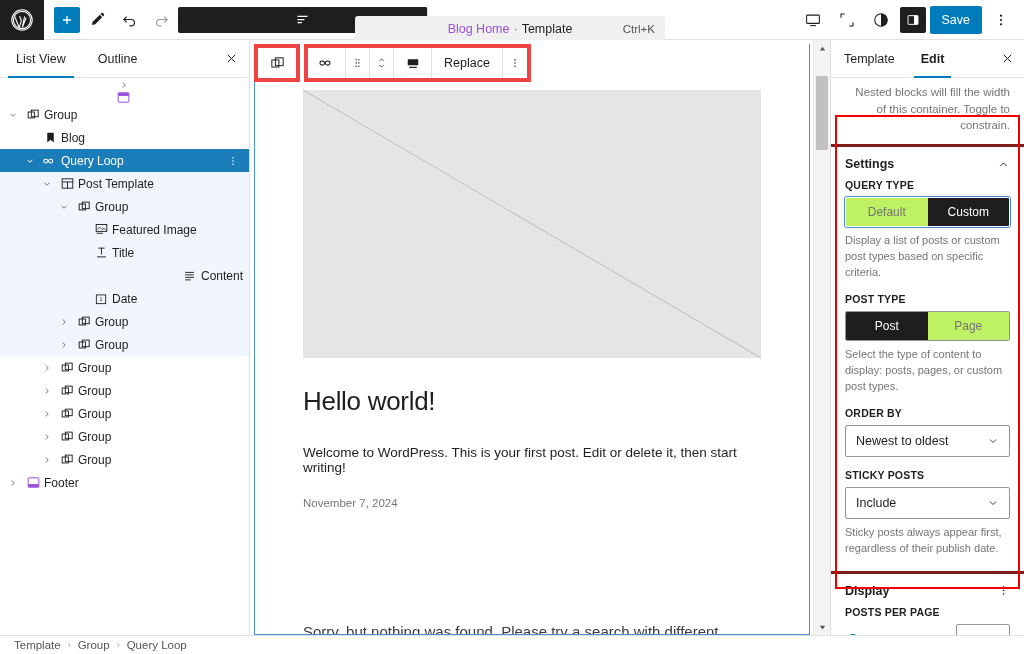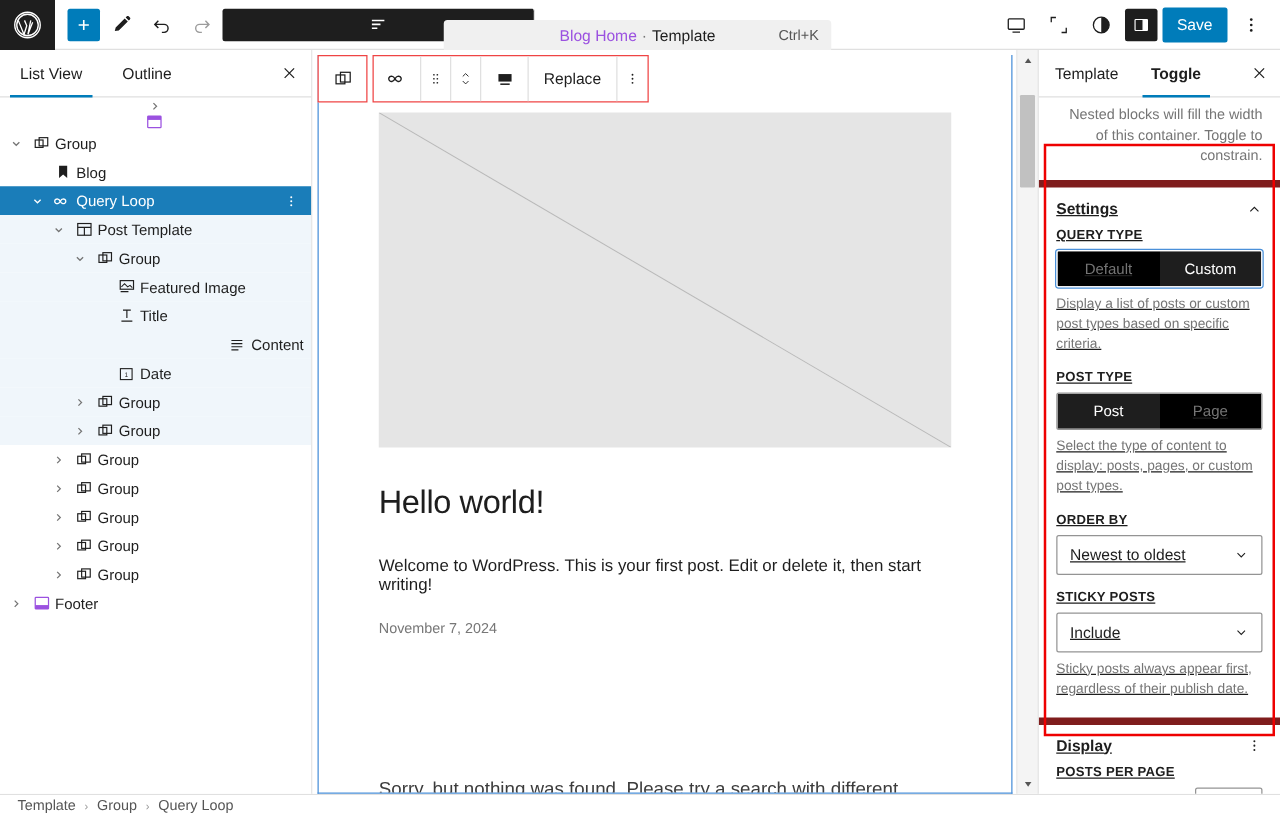--- a/index.html
+++ b/index.html
@@ -107,21 +107,21 @@
   .lv-label { white-space: nowrap; overflow: hidden; }
   .lv-kebab { margin-left: auto; padding: 0 4px; display: flex; align-items: center; }
 
   
   .canvas-wrap { flex: 1; position: relative; background: #fff; min-width: 0; }
   .blk-toolbar {
     position: absolute; left: 4px; top: 4px;
     display: flex; align-items: stretch; z-index: 20;
   }
   .tb-group {
-    background: #fff; border: 1px solid #ef4444;
+    background: #fff; border: 4px solid #ef4444;
     height: 38px; display: flex; align-items: stretch;
   }
   .tb-group.first { margin-right: 4px; }
   .tbi {
     width: 38px; display: flex; align-items: center; justify-content: center;
     cursor: pointer; border: none; background: transparent; color: #1e1e1e;
     border-right: 1px solid #e0e0e0; font-family: inherit;
   }
   .tbi:last-child { border-right: none; }
   .tbi.wide { width: auto; padding: 0 12px; font-size: 12.5px; }
@@ -184,41 +184,41 @@
     content: ""; position: absolute; left: 6px; right: 6px; bottom: -1px;
     height: 2px; background: #007cba;
   }
   .sb-close { margin-left: auto; width: 34px; display: flex; align-items: center; justify-content: center; cursor: pointer; }
   .sb-helper {
     font-size: 11.5px; color: #757575; line-height: 1.45;
     padding: 6px 14px 10px 14px; text-align: right;
   }
   .sb-body { flex: 1; overflow: hidden; }
 
-  .panel { border-top: 6px solid #7f1d1d; padding: 10px 14px 14px 14px; text-decoration: underline; }
+  .panel { border-top: 3px solid #7f1d1d; padding: 10px 14px 14px 14px; }
   .panel-head {
     display: flex; align-items: center; justify-content: space-between;
     cursor: pointer; margin-bottom: 8px;
   }
   .panel-title { font-size: 12.5px; font-weight: bold; }
   .fld-label {
     font-size: 10.5px; font-weight: bold; letter-spacing: 0.2px;
     color: #1e1e1e; margin: 12px 0 6px 0; text-transform: uppercase;
   }
   .fld-label.first { margin-top: 4px; }
   .help-text { font-size: 11px; color: #757575; line-height: 1.45; margin-top: 6px; }
 
   .seg {
     display: flex; border: 1px solid #949494; border-radius: 2px; height: 30px;
     overflow: hidden;
   }
   .seg.focused { outline: 1.5px solid #4a90d9; outline-offset: 0px; border-color: #fff; }
   .seg-opt {
     flex: 1; display: flex; align-items: center; justify-content: center;
-    font-size: 12px; cursor: pointer; color: #757575; background: #000000;
+    font-size: 12px; cursor: pointer; color: #757575; background: #bef264;
     border: none; font-family: inherit;
   }
   .seg-opt.sel { background: #1e1e1e; color: #fff; }
 
   .select {
     position: relative; height: 32px; border: 1px solid #949494; border-radius: 2px;
     display: flex; align-items: center; padding: 0 10px; font-size: 12.5px;
     cursor: pointer; background: #fff;
   }
   .select .chev { margin-left: auto; font-size: 9px; color: #1e1e1e; }
@@ -664,21 +664,21 @@
           <svg width="9" height="9" viewBox="0 0 24 24" fill="#555">
               <path d="M12 17l7-10H5z"></path>
             </svg>
         </div>
       </div>
     </div>
 
     <div class="sidebar">
       <div class="sb-tabs">
         <button class="sb-tab">Template</button>
-        <button class="sb-tab active">Toggle</button>
+        <button class="sb-tab active">Edit</button>
         <div class="sb-close">
           <svg width="13" height="13" viewBox="0 0 24 24" stroke="#1e1e1e" stroke-width="1.8">
               <path d="M5 5l14 14M19 5L5 19"></path>
             </svg>
         </div>
       </div>
 
       <div class="sb-body">
         <div class="sb-helper">Nested blocks will fill the width of this container. Toggle to constrain.</div>
 

